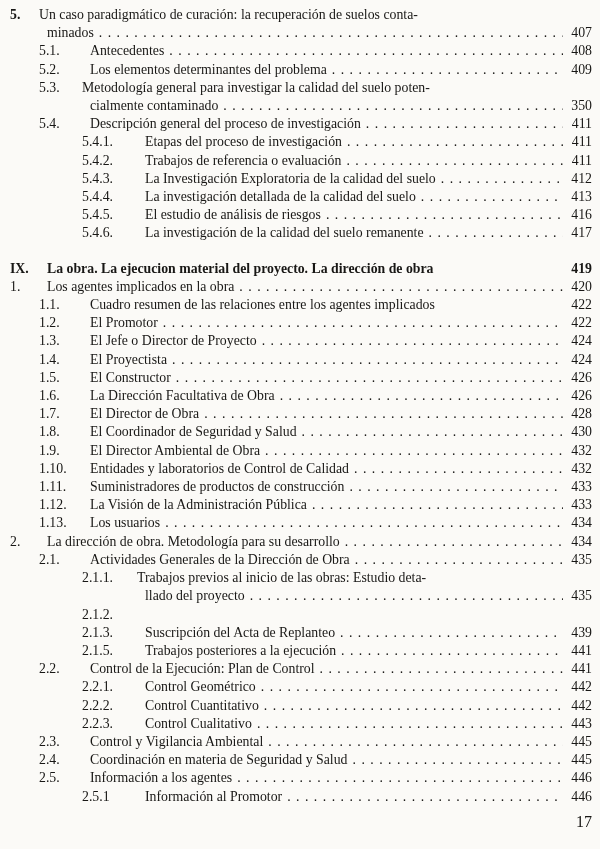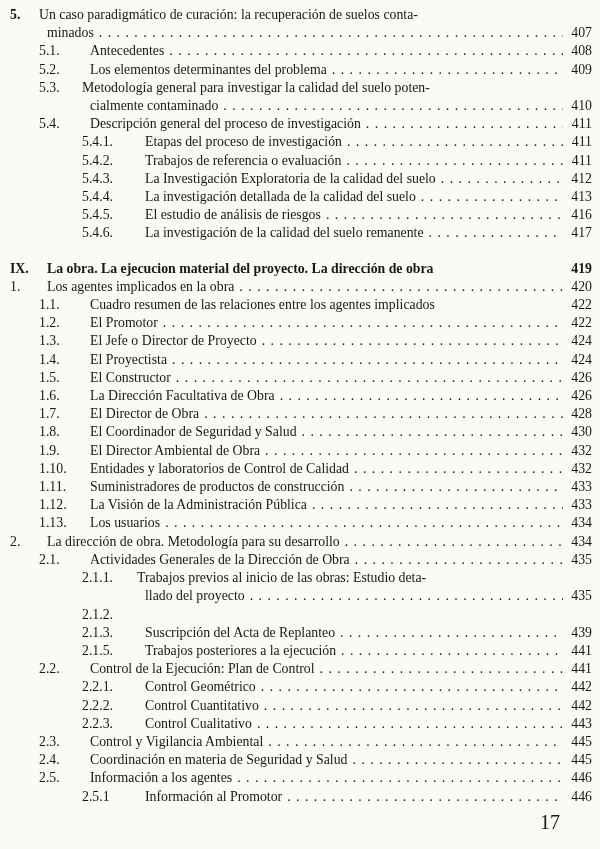--- a/index.html
+++ b/index.html
@@ -56,22 +56,22 @@
   .dots.hidden::after { content: none; }
   .pagenum {
     flex: none;
     min-width: 26px;
     text-align: right;
   }
   .bold { font-weight: 700; }
   .folio {
     position: absolute;
     top: 813px;
-    right: 40px;
-    font-size: 20px;
+    right: 8px;
+    font-size: 16px;
     line-height: 18px;
   }
 </style>
 </head>
 <body>
 
 <div class="sheet">
   <div class="toc">
     <div>
         <div class="entry level0">
@@ -105,21 +105,21 @@
             </div>
           </div>
         </div>
         <div class="entry level1">
           <span class="num">5.3.</span>
           <div class="body">
             <div class="pre-line">Metodología general para investigar la calidad del suelo poten-</div>
             <div class="last-line">
               <span class="text">cialmente contaminado</span>
               <span class="dots"></span>
-              <span class="pagenum">410</span>
+              <span class="pagenum">350</span>
             </div>
           </div>
         </div>
         <div class="entry level1">
           <span class="num">5.4.</span>
           <div class="body">
             <div class="last-line">
               <span class="text">Descripción general del proceso de investigación</span>
               <span class="dots"></span>
               <span class="pagenum">411</span>

